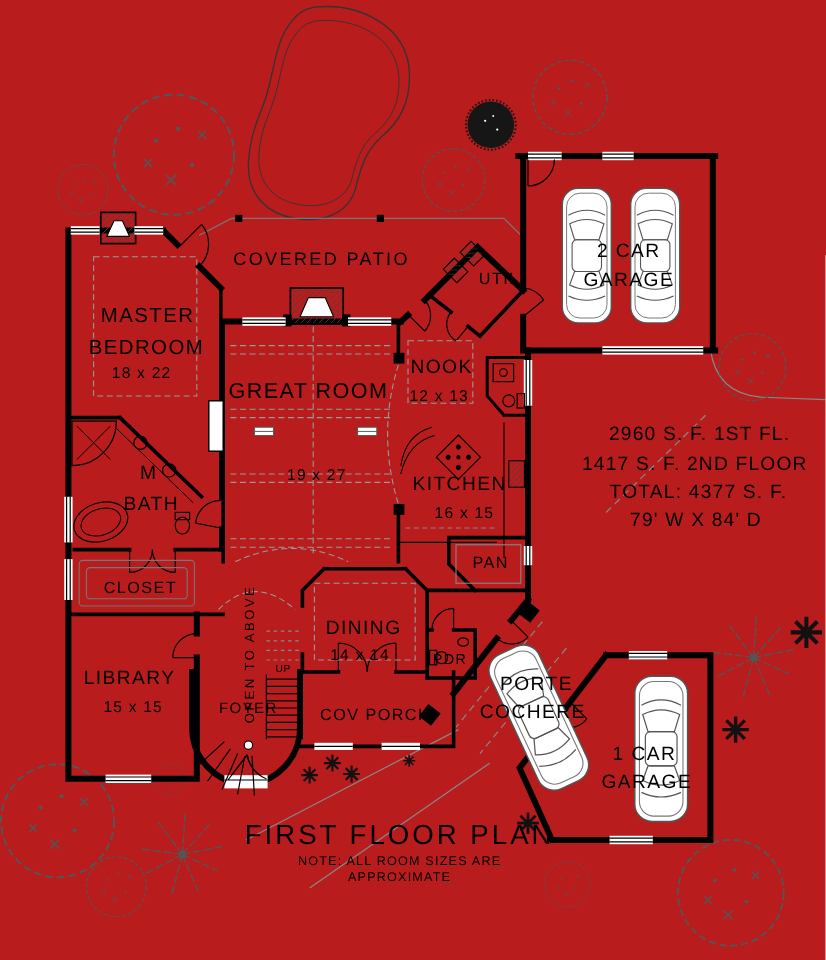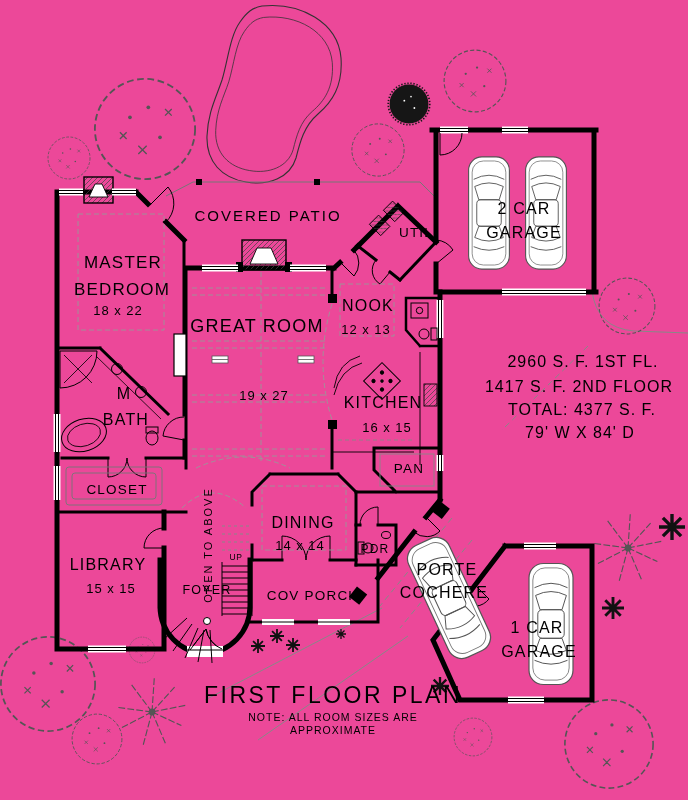--- a/index.html
+++ b/index.html
@@ -1,16 +1,16 @@
 <!DOCTYPE html>
 <html><head>
 <meta charset="utf-8">
 <style>
   html,body{margin:0;padding:0;background:#fff;}
-  .canvas{position:relative;width:688px;height:800px;background:#ec4899;overflow:hidden;}
+  .canvas{position:relative;width:688px;height:800px;background:#b91c1c;overflow:hidden;}
   svg{display:block;}
   text{fill:#000;font-family:"Liberation Sans","DejaVu Sans",sans-serif;letter-spacing:1.2px;}
   .room{font-size:16px;}
   .room-lg{font-size:17px;}
   .room-xl{font-size:18px;}
   .dim{font-size:13px;letter-spacing:1px;}
   .small{font-size:13.5px;}
   .tiny{font-size:8.5px;letter-spacing:.5px;}
   .stats{font-size:16px;letter-spacing:1px;}
   .title{font-size:23px;letter-spacing:2.5px;}

